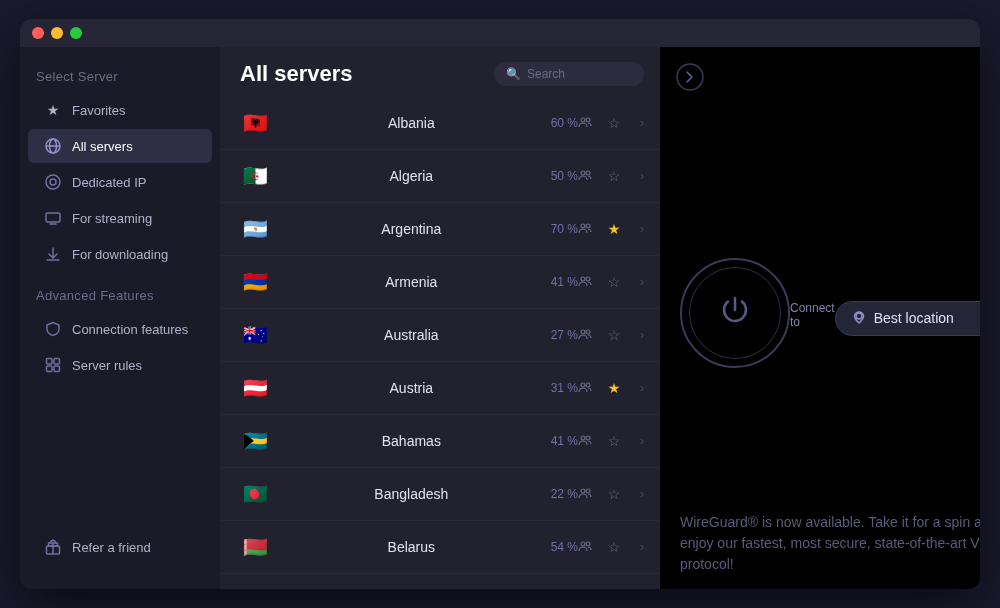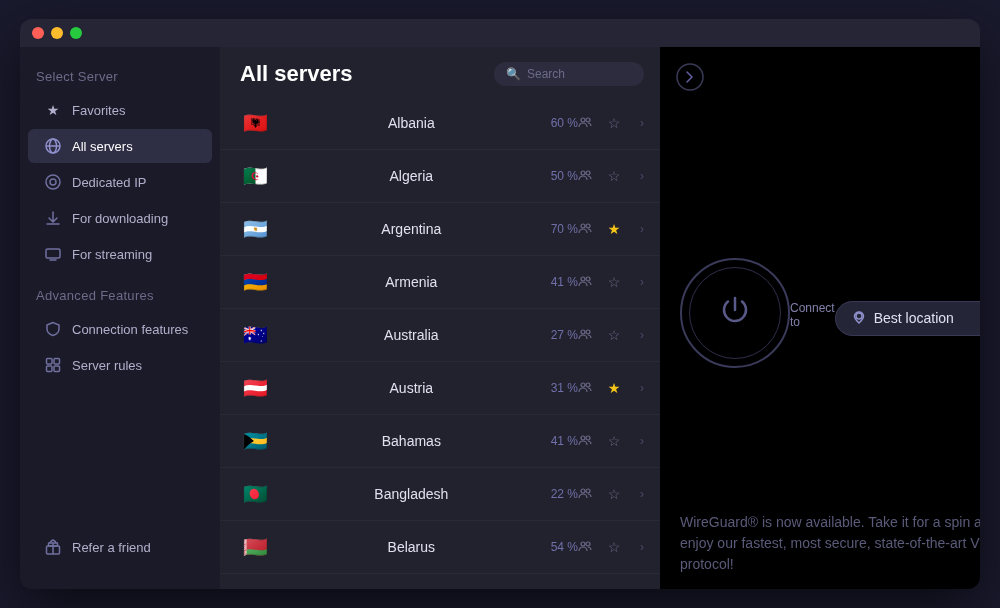--- a/index.html
+++ b/index.html
@@ -316,33 +316,33 @@
           <svg width="16" height="16" viewBox="0 0 16 16" fill="none">
             <circle cx="8" cy="8" r="7" stroke="#7070a0" stroke-width="1.5" fill="none"></circle>
             <circle cx="8" cy="8" r="3" stroke="#7070a0" stroke-width="1.5" fill="none"></circle>
           </svg>
         </span>
         <span>Dedicated IP</span>
       </div>
       <div class="sidebar-item">
         <span class="icon">
           <svg width="16" height="16" viewBox="0 0 16 16" fill="none">
-            <path d="M8 2v9M4 8l4 4 4-4M2 14h12" stroke="#7070a0" stroke-width="1.5" stroke-linecap="round"></path>
-          </svg>
-        </span>
-        <span>For downloading</span>
+            <rect x="1" y="3" width="14" height="9" rx="1.5" stroke="#7070a0" stroke-width="1.5" fill="none"></rect>
+            <path d="M5 14h6" stroke="#7070a0" stroke-width="1.5" stroke-linecap="round"></path>
+          </svg>
+        </span>
+        <span>For streaming</span>
       </div>
       <div class="sidebar-item">
         <span class="icon">
           <svg width="16" height="16" viewBox="0 0 16 16" fill="none">
-            <rect x="1" y="3" width="14" height="9" rx="1.5" stroke="#7070a0" stroke-width="1.5" fill="none"></rect>
-            <path d="M5 14h6" stroke="#7070a0" stroke-width="1.5" stroke-linecap="round"></path>
-          </svg>
-        </span>
-        <span>For streaming</span>
+            <path d="M8 2v9M4 8l4 4 4-4M2 14h12" stroke="#7070a0" stroke-width="1.5" stroke-linecap="round"></path>
+          </svg>
+        </span>
+        <span>For downloading</span>
       </div>
 
       <div class="sidebar-section-label" style="margin-top:10px;">Advanced Features</div>
 
       <div class="sidebar-item">
         <span class="icon">
           <svg width="16" height="16" viewBox="0 0 16 16" fill="none">
             <path d="M8 1.5L2 4v4c0 3 2.5 5.5 6 6.5 3.5-1 6-3.5 6-6.5V4L8 1.5z" stroke="#7070a0" stroke-width="1.5" fill="none"></path>
           </svg>
         </span>

